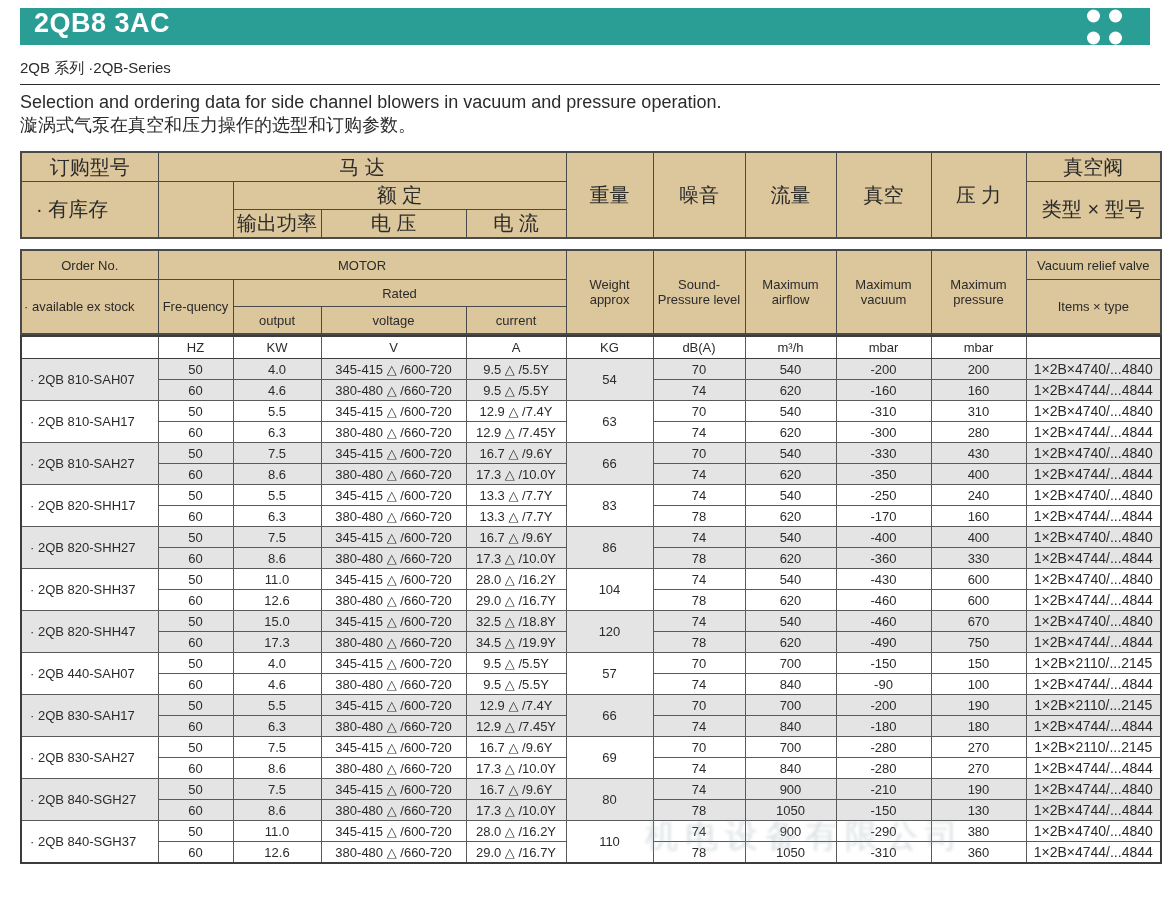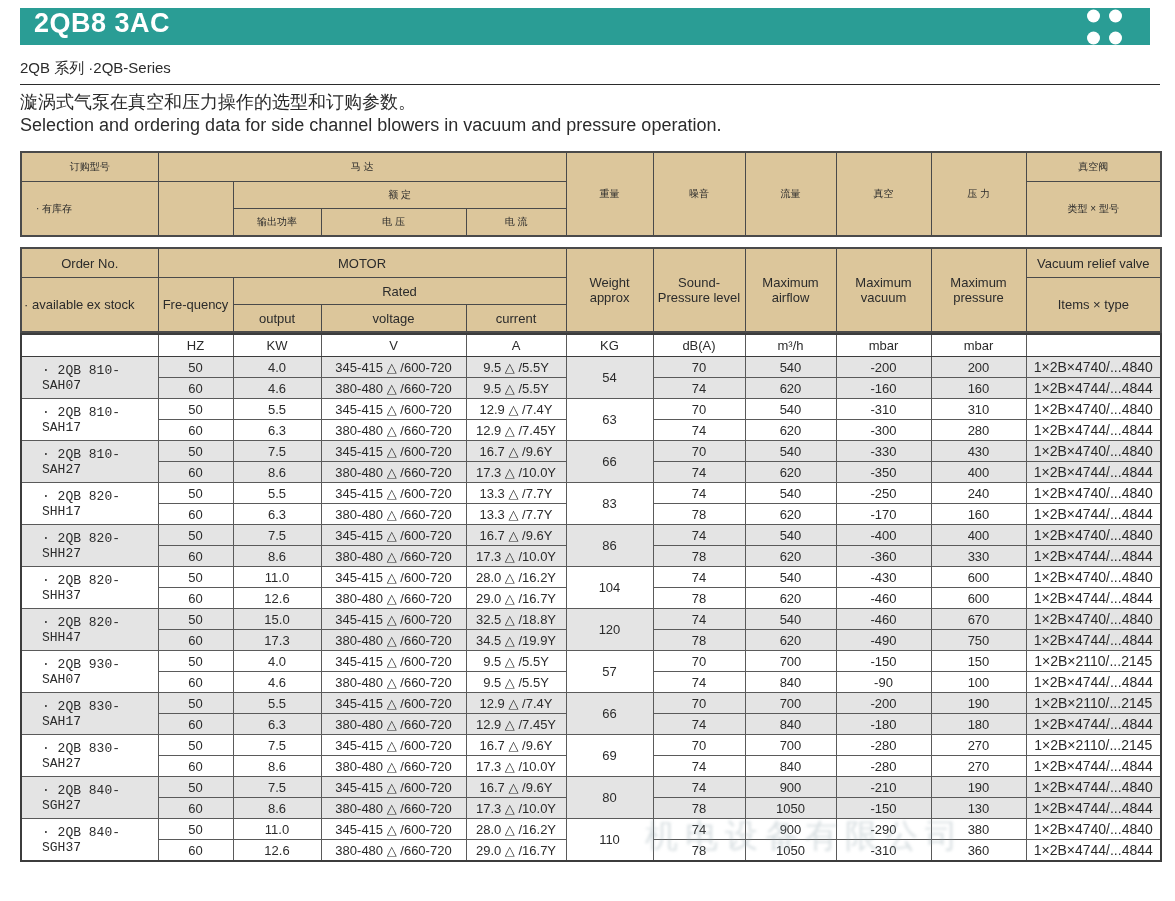--- a/index.html
+++ b/index.html
@@ -21,34 +21,34 @@
   }
   .dot{width:13px;height:13px;border-radius:50%;background:#ffffff;}
   
   .series{margin:14px 0 0 20px;font-size:15px;}
   .rule{margin:6px 15px 0 20px;border:0;border-top:1px solid #2b2b2b;height:0;}
   .desc{margin:6px 15px 0 20px;font-size:18px;line-height:1.28;}
   
   table{border-collapse:collapse;table-layout:fixed;width:1140px;margin-left:20px;}
   td{padding:0 2px;text-align:center;vertical-align:middle;overflow:hidden;}
   
-  .hdr{margin-top:14px;background:#DCC69B;border:2px solid #4a4a4a;font-size:10px;}
+  .hdr{margin-top:14px;background:#DCC69B;border:2px solid #4a4a4a;font-size:20px;}
   .hdr td{border:1px solid #4a4a4a;}
   .hdr-en{margin-top:10px;font-size:13px;}
   .hdr .r1 td{height:28px;}
   .hdr .r2 td{height:26px;}
   .hdr .r3 td{height:26px;}
   .cell-left{text-align:left;}
   .cell-left-cn{text-align:left;padding-left:14px;}
   
   .spec{border:2px solid #3c3c3c;font-size:13px;}
   .spec td{border:1px solid #5a5a5a;height:20px;}
   .spec .units td{height:21px;border-bottom:1.5px solid #3c3c3c;background:#ffffff;}
   .spec tr.shaded td{background:#E4E4E4;}
-  .spec td.order{ text-align:left;padding-left:20px;font-family:Liberation Mono, monospace;}
+  .spec td.order{ text-align:left;padding-left:8px;}
   .spec td.valve{font-size:14px;}
   .spec tr.g2 td{border-top-color:#9f9f9f;}
   
   .watermark{
     position:absolute;left:645px;top:814px;width:525px;height:40px;
     font-size:33px;letter-spacing:7px;color:#8fa3ab;opacity:0.33;
     filter:blur(1.5px);white-space:nowrap;pointer-events:none;z-index:5;
   }
 </style>
 </head>
@@ -60,22 +60,22 @@
     <span class="dot"></span>
     <span class="dot"></span>
     <span class="dot"></span>
     <span class="dot"></span>
   </div>
 </div>
 
 <div class="series">2QB 系列 ·2QB-Series</div>
 <hr class="rule">
 <div class="desc">
+  <div>Selection and ordering data for side channel blowers in vacuum and pressure operation.</div>
   <div>漩涡式气泵在真空和压力操作的选型和订购参数。</div>
-  <div>Selection and ordering data for side channel blowers in vacuum and pressure operation.</div>
 </div>
 
 <table class="hdr">
   <colgroup>
     <col style="width:137px">
       <col style="width:75px">
       <col style="width:88px">
       <col style="width:145px">
       <col style="width:100px">
     <col style="width:87px">
@@ -347,21 +347,21 @@
     <td>380-480 △ /660-720</td>
     <td>34.5 △ /19.9Y</td>
     <td>78</td>
     <td>620</td>
     <td>-490</td>
     <td>750</td>
     <td class="valve">1×2B×4744/...4844</td>
   </tr>
 
   <tr class="g1">
-    <td class="order" rowspan="2">· 2QB 930-SAH07</td>
+    <td class="order" rowspan="2">· 2QB 440-SAH07</td>
     <td>50</td>
     <td>4.0</td>
     <td>345-415 △ /600-720</td>
     <td>9.5 △ /5.5Y</td>
     <td rowspan="2">57</td>
     <td>70</td>
     <td>700</td>
     <td>-150</td>
     <td>150</td>
     <td class="valve">1×2B×2110/...2145</td>

